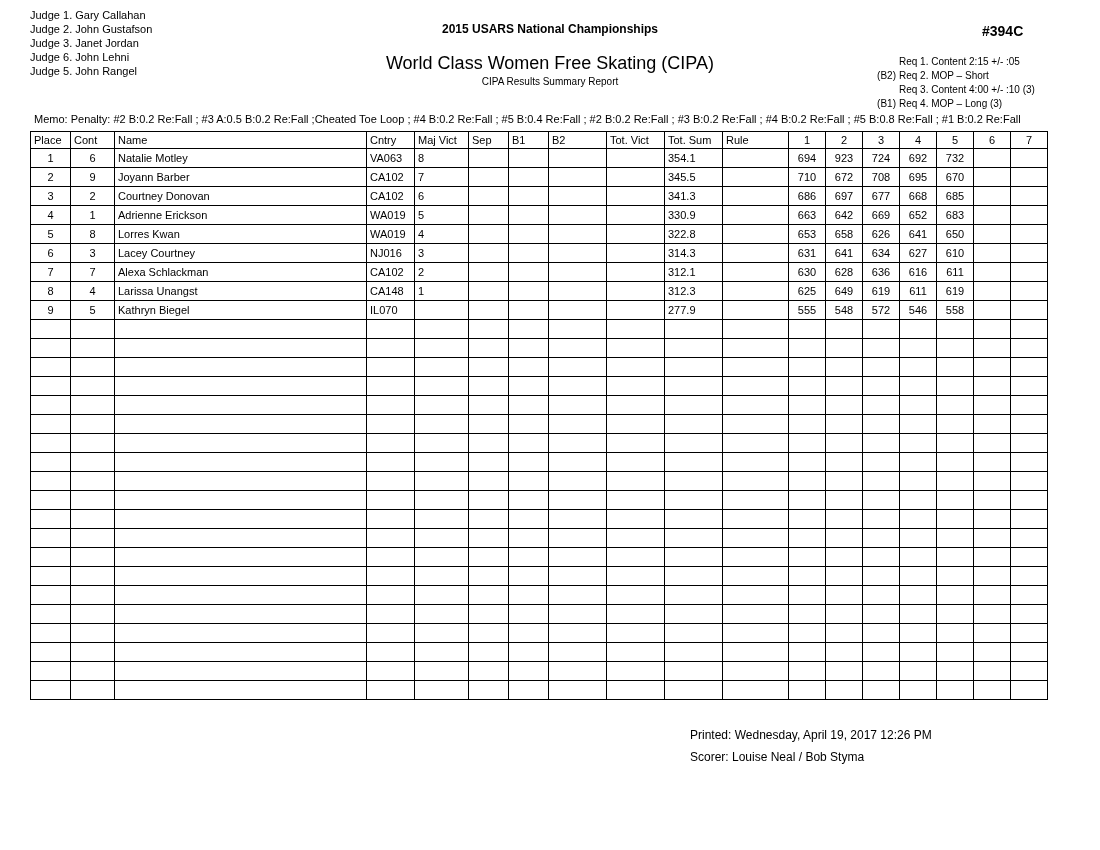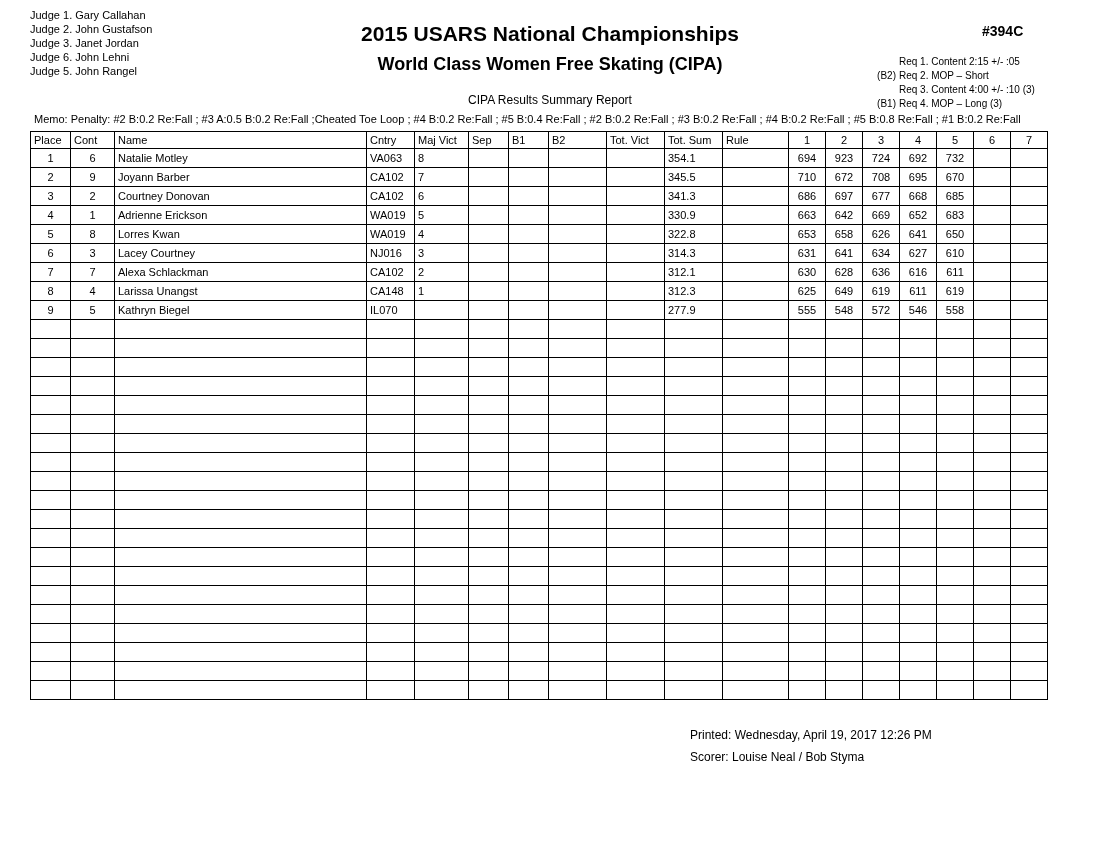--- a/index.html
+++ b/index.html
@@ -2,24 +2,24 @@
 <html><head>
 <meta charset="utf-8">
 <style>
   * { margin:0; padding:0; box-sizing:border-box; }
   html,body { width:1100px; height:850px; background:#ffffff; color:#000;
               font-family:"Liberation Sans", sans-serif; position:relative; overflow:hidden; }
 
   .judges { position:absolute; left:30px; top:8px; font-size:11px; line-height:14px; }
 
   .center-header { position:absolute; left:0; right:0; top:22px; text-align:center; }
-  .center-header .title  { font-size:21px; font-weight:bold; }
+  .center-header .title  { font-size:12px; font-weight:bold; }
   .center-header .venue  { font-size:13px; margin-top:5px; }
-  .center-header .event  { font-size:18px; font-weight:bold; margin-top:8px; }
-  .center-header .report { font-size:12px; margin-top:18px; }
+  .center-header .event  { font-size:18px; font-weight:normal; margin-top:17px; }
+  .center-header .report { font-size:10px; margin-top:2px; }
 
   .right-header { position:absolute; left:870px; top:24px; width:190px; font-size:10px; line-height:14px; }
   .event-number { font-size:14px; font-weight:bold; margin-left:112px; margin-bottom:17px; }
   .req-line { display:flex; }
   .req-prefix { width:26px; text-align:right; margin-right:3px; flex:0 0 auto; }
 
   .memo { position:absolute; left:34px; top:113px; right:0; font-size:11px;
           white-space:nowrap; overflow:hidden; }
 
   table.results { position:absolute; left:30px; top:131px; width:1017px;

